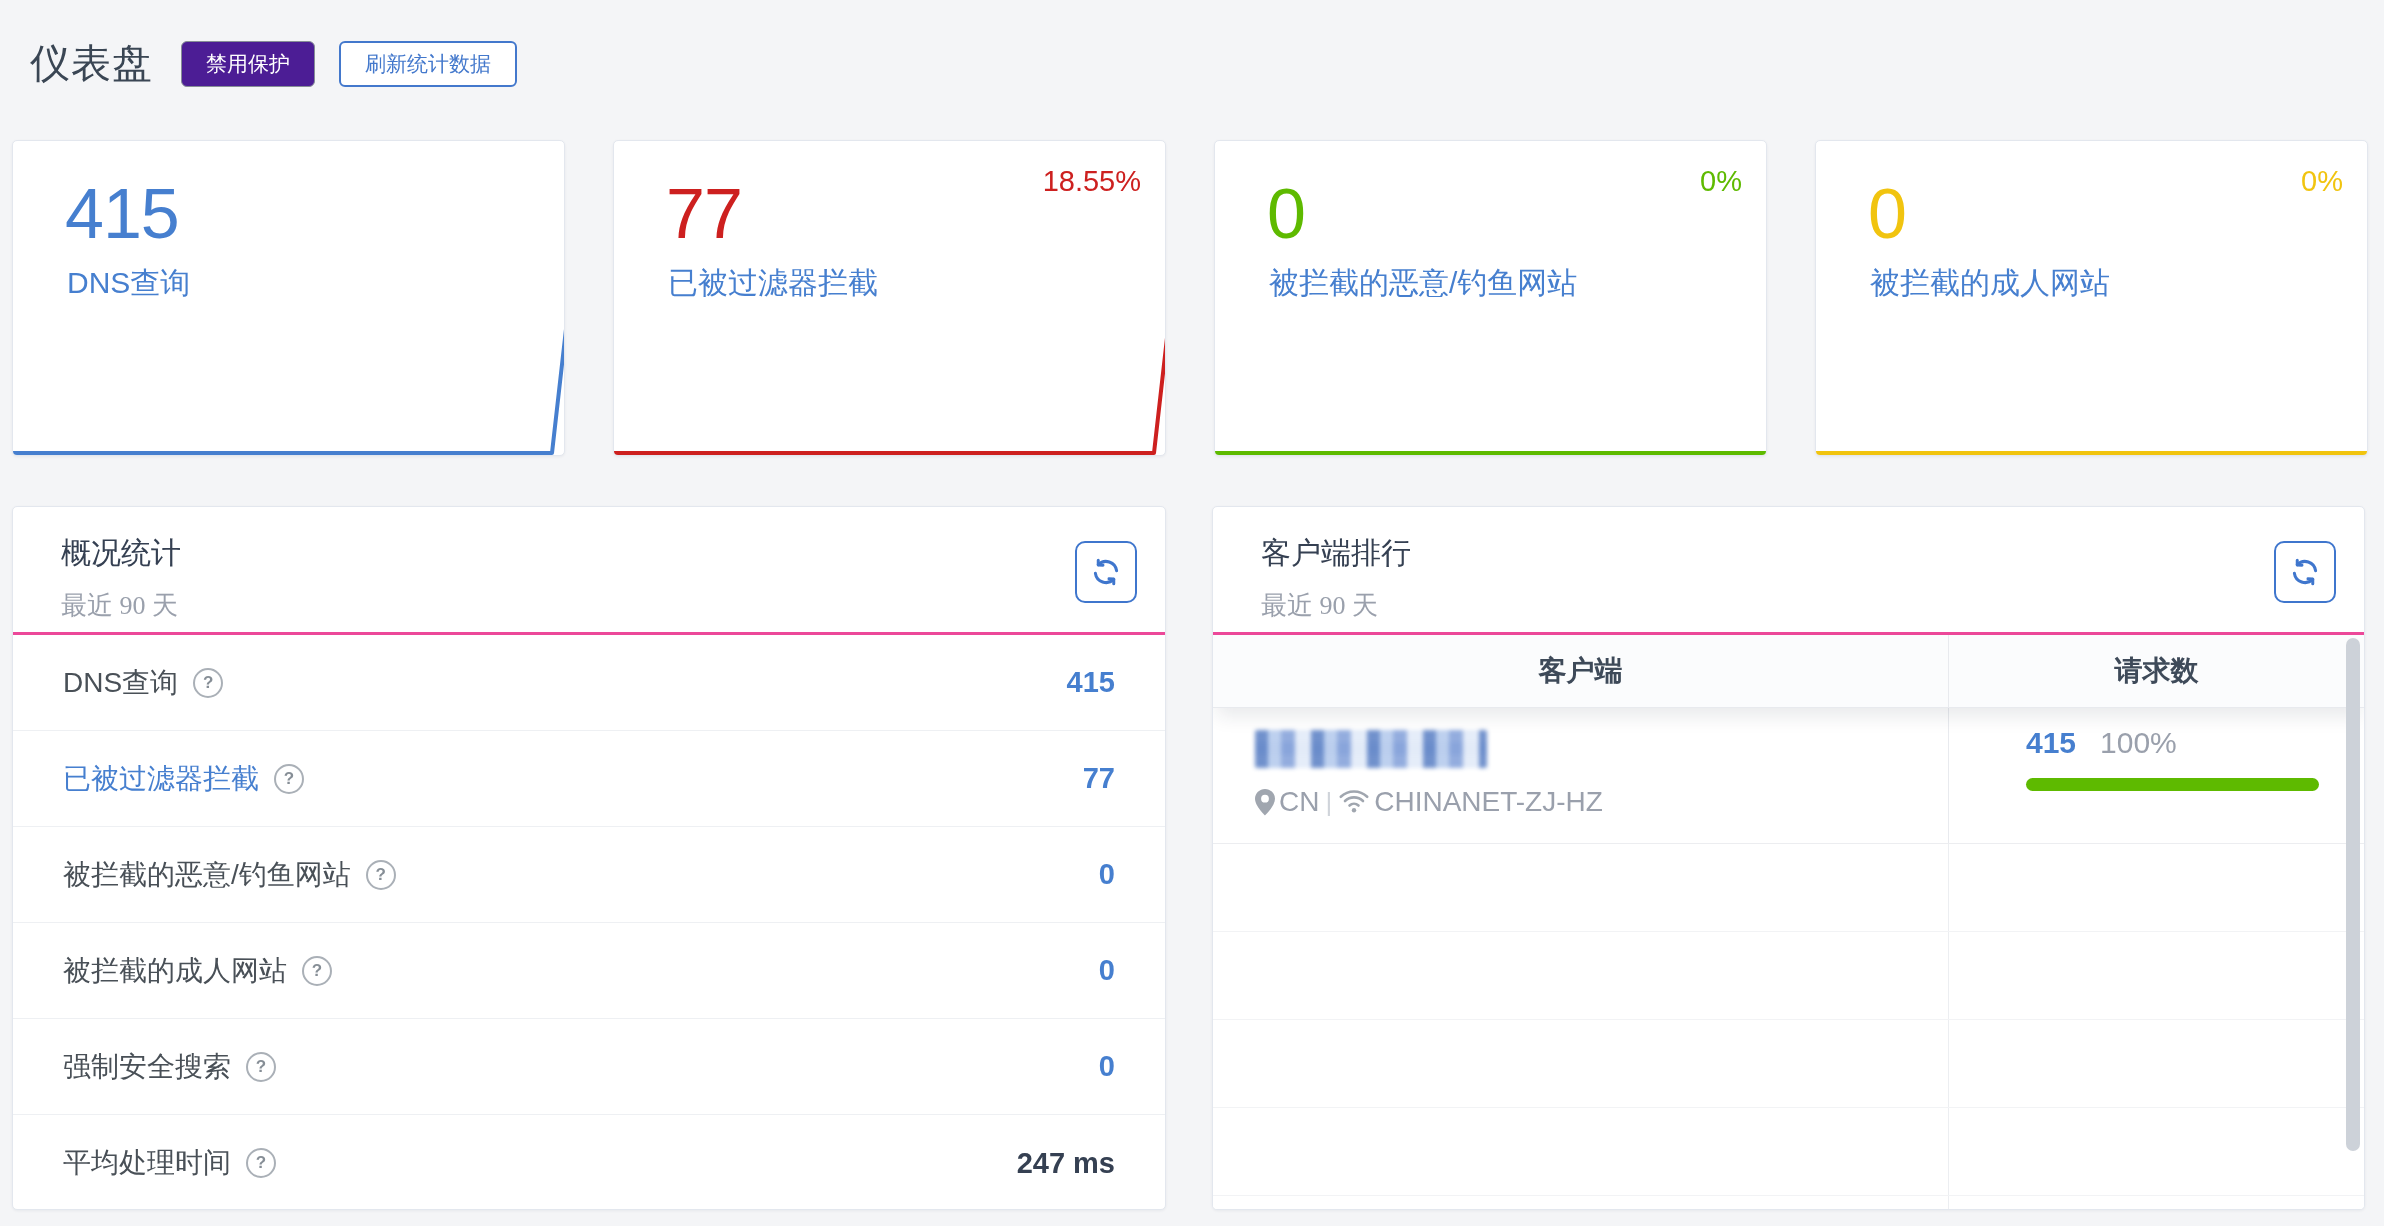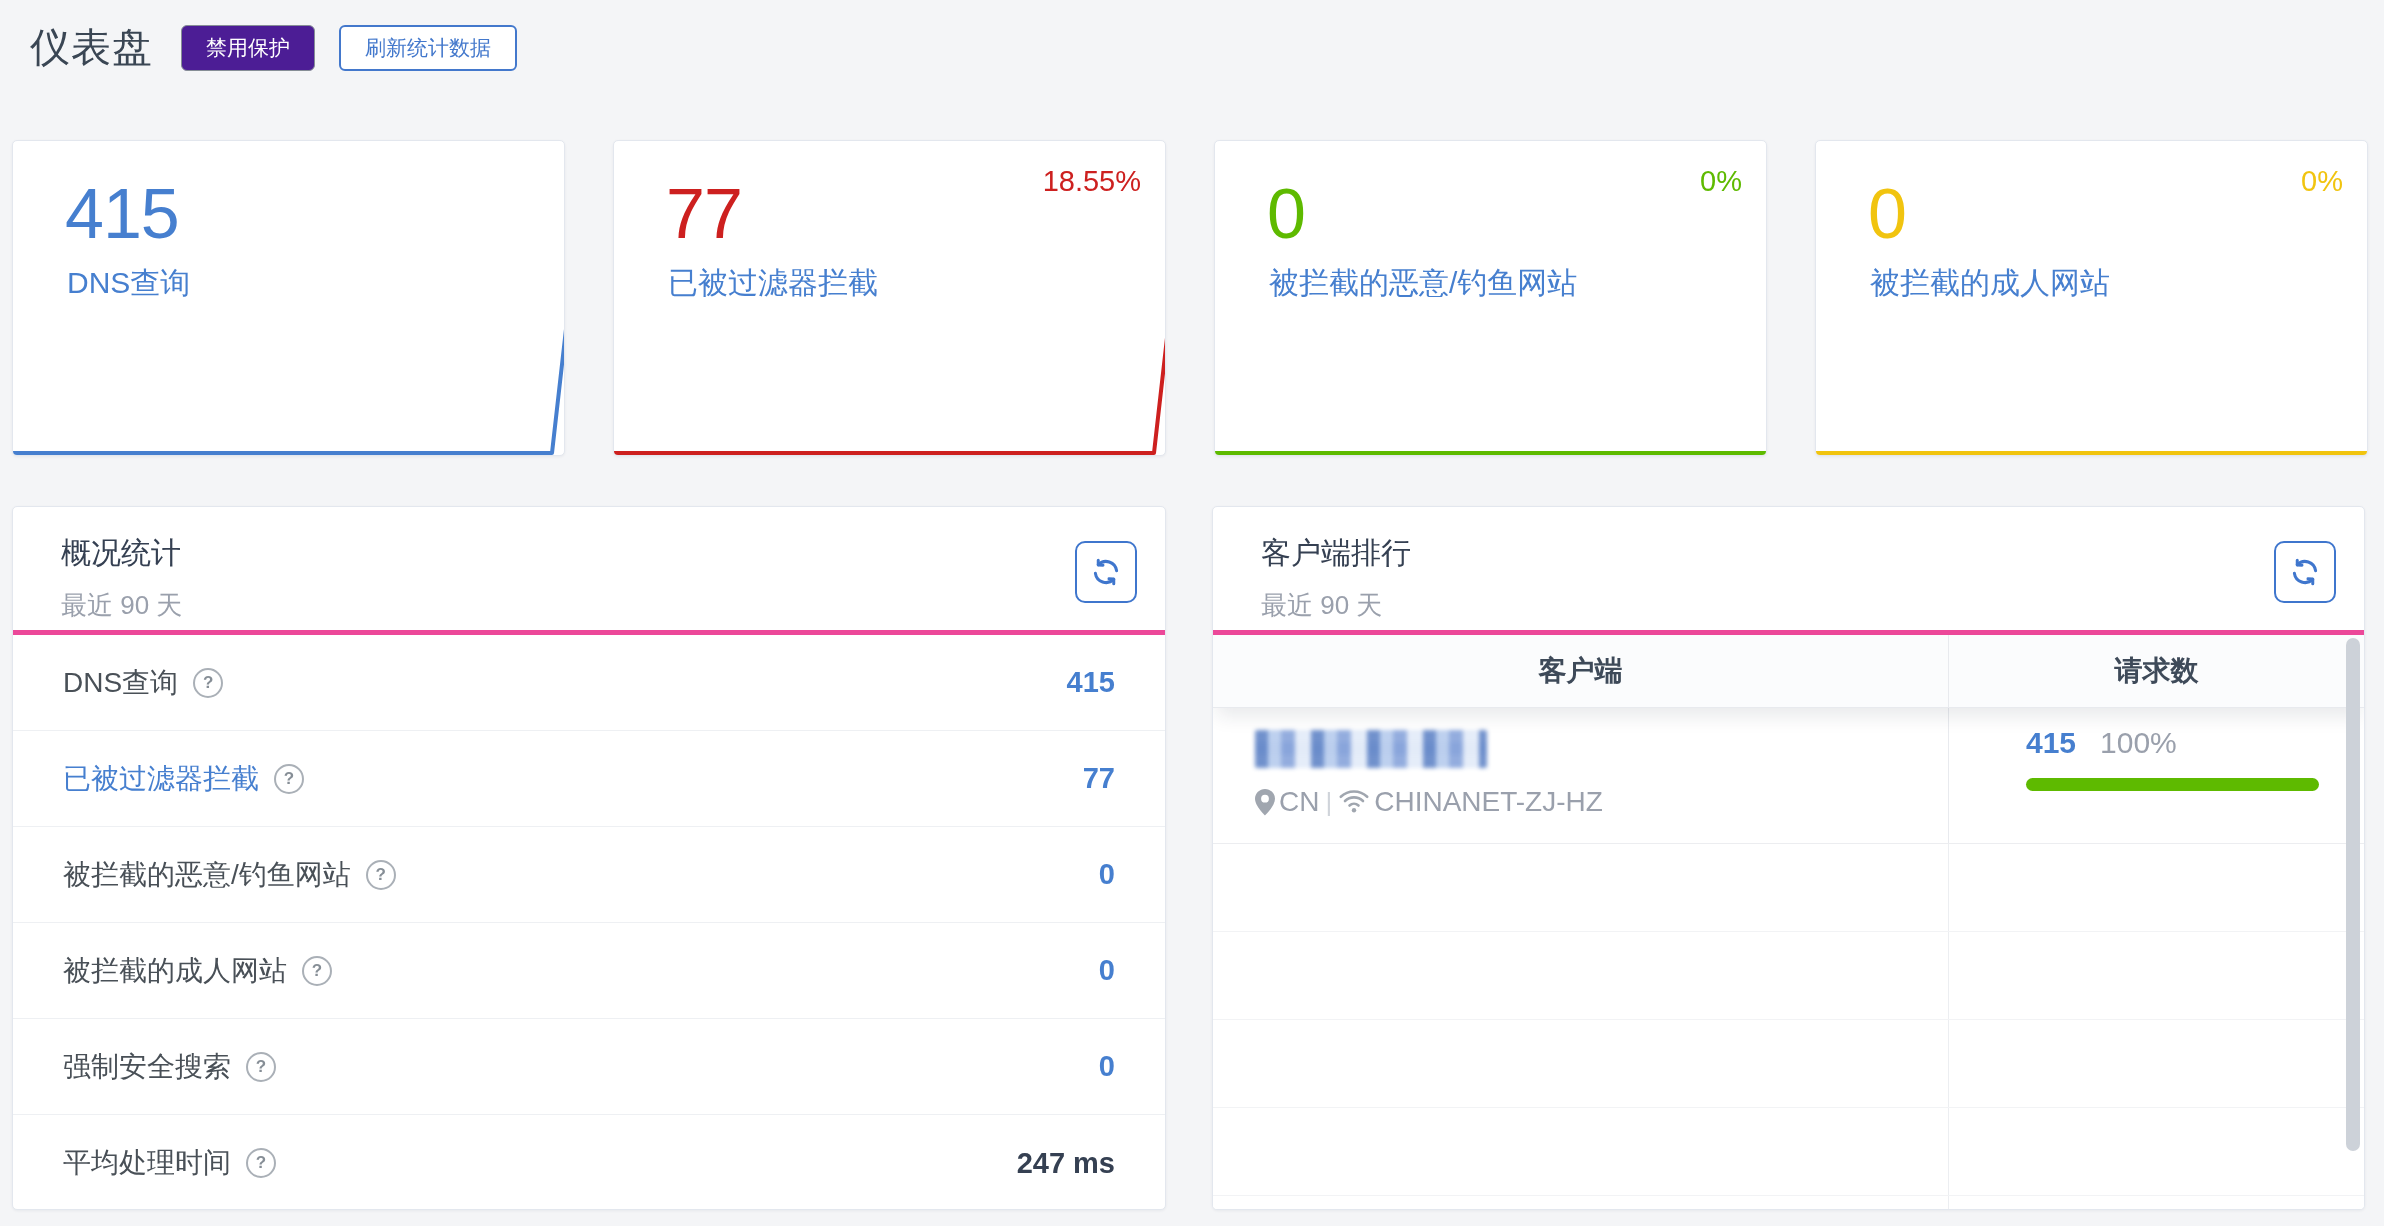--- a/index.html
+++ b/index.html
@@ -1,20 +1,20 @@
 <!DOCTYPE html>
 <html><head>
 <meta charset="utf-8">
 <style>
   html,body{margin:0;padding:0;}
   body{font-family:"Liberation Sans","DejaVu Sans",sans-serif;}
   .app{position:relative;width:2384px;height:1226px;background:#f4f5f7;overflow:hidden;}
 
   
-  .page-header{position:absolute;left:30px;top:20px;display:flex;align-items:center;gap:24px;}
+  .page-header{position:absolute;left:30px;top:36px;display:flex;align-items:center;gap:24px;}
   .page-title{font-size:40px;font-weight:400;color:#3a4654;margin:0 4px 0 0;letter-spacing:1px;}
   .btn{display:inline-flex;align-items:center;justify-content:center;height:46px;padding:0 24px;
        border-radius:6px;font-size:21px;cursor:pointer;box-sizing:border-box;}
   .btn-gray{background:#4c1d95;color:#ffffff;border:1px solid #868e96;}
   .btn-outline{background:#ffffff;color:#4378cc;border:2px solid #4378cc;}
 
   
   .cards{position:absolute;left:12px;top:140px;display:flex;gap:48px;}
   .card{position:relative;width:553px;height:316px;background:#ffffff;border:1px solid #e3e7ee;
         border-radius:5px;box-shadow:0 1px 3px rgba(25,42,70,.06);overflow:hidden;box-sizing:border-box;}
@@ -23,22 +23,22 @@
   .card-percent{position:absolute;right:24px;top:24px;font-size:29px;}
   .c-blue{color:#467fcf;}  .c-red{color:#cd201f;}  .c-green{color:#5eba00;}  .c-yellow{color:#f1c40f;}
   .spark{position:absolute;left:-1px;top:-1px;width:553px;height:316px;pointer-events:none;}
   .s-blue{stroke:#467fcf;} .s-red{stroke:#cd201f;} .s-green{stroke:#5eba00;} .s-yellow{stroke:#f1c40f;}
 
   
   .panel{position:absolute;top:506px;background:#ffffff;border:1px solid #e3e7ee;border-radius:5px;
          box-shadow:0 1px 3px rgba(25,42,70,.06);box-sizing:border-box;overflow:hidden;}
   .panel-left{left:12px;width:1154px;height:704px;}
   .panel-right{left:1212px;width:1153px;height:704px;}
-  .panel-header{position:relative;height:128px;border-bottom:5px solid #ec4899;box-sizing:border-box;
-                padding:26px 0 0 48px;}
+  .panel-header{position:relative;height:128px;border-bottom:3px solid #ec4899;box-sizing:border-box;
+                padding:26px 0 0 48px;font-family:Liberation Serif, serif;}
   .panel-title{font-size:30px;color:#354052;margin:0;font-weight:400;}
   .panel-subtitle{font-size:26px;color:#9aa0ac;margin-top:14px;}
   .refresh-btn{position:absolute;right:28px;top:34px;width:62px;height:62px;background:#fff;
                border:2px solid #3f76cd;border-radius:10px;display:flex;align-items:center;
                justify-content:center;cursor:pointer;box-sizing:border-box;}
 
   
   .stat-row{height:96px;display:flex;align-items:center;padding:0 50px;border-bottom:1px solid #eef0f3;
             box-sizing:border-box;font-size:28px;color:#495057;}
   .stat-row:last-child{border-bottom:none;}

